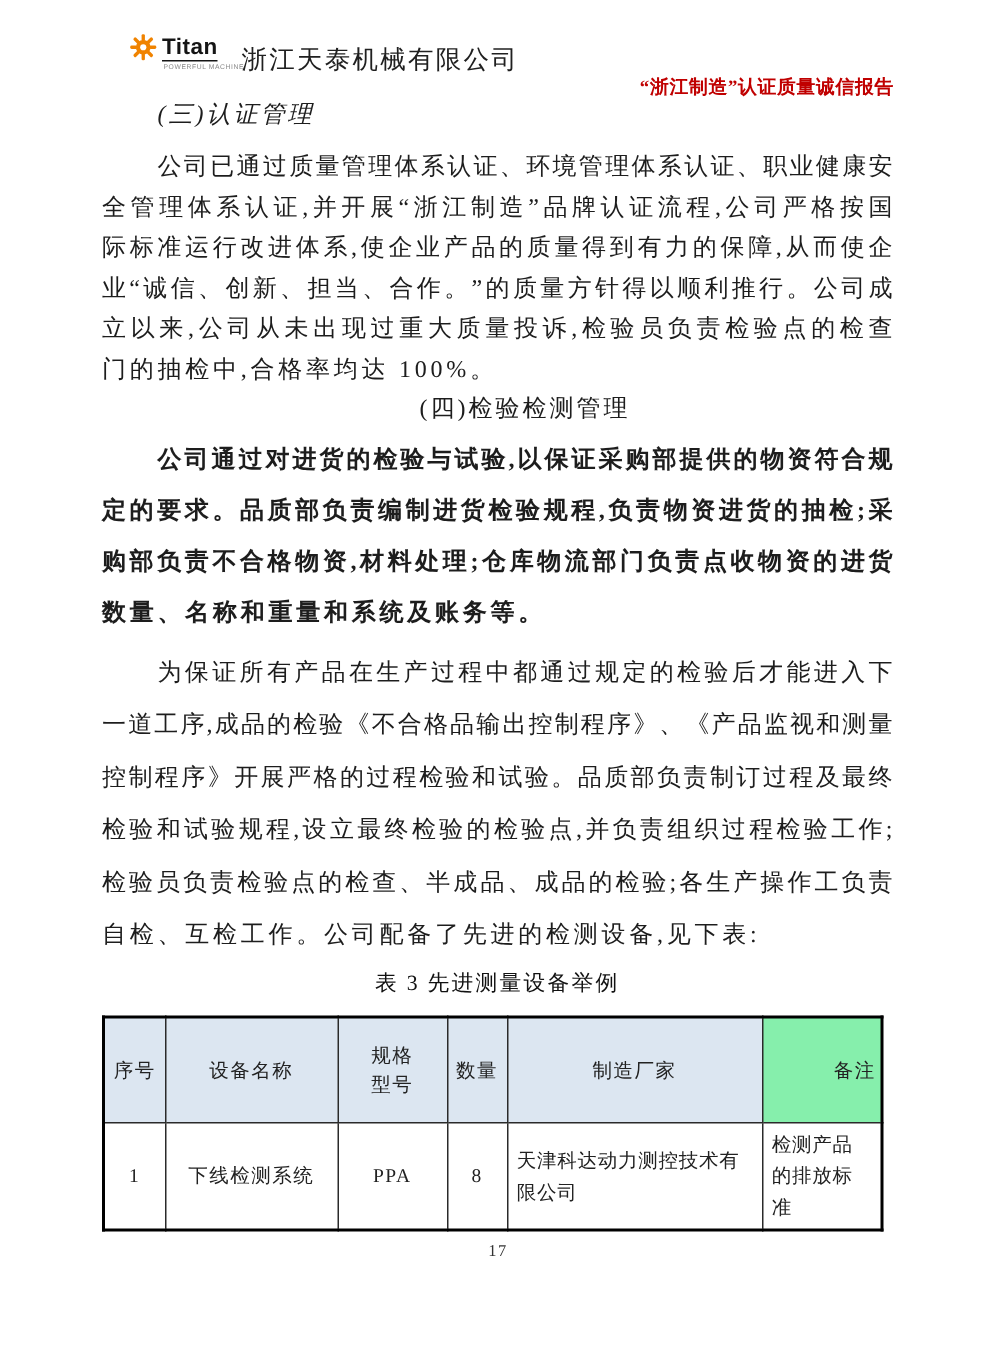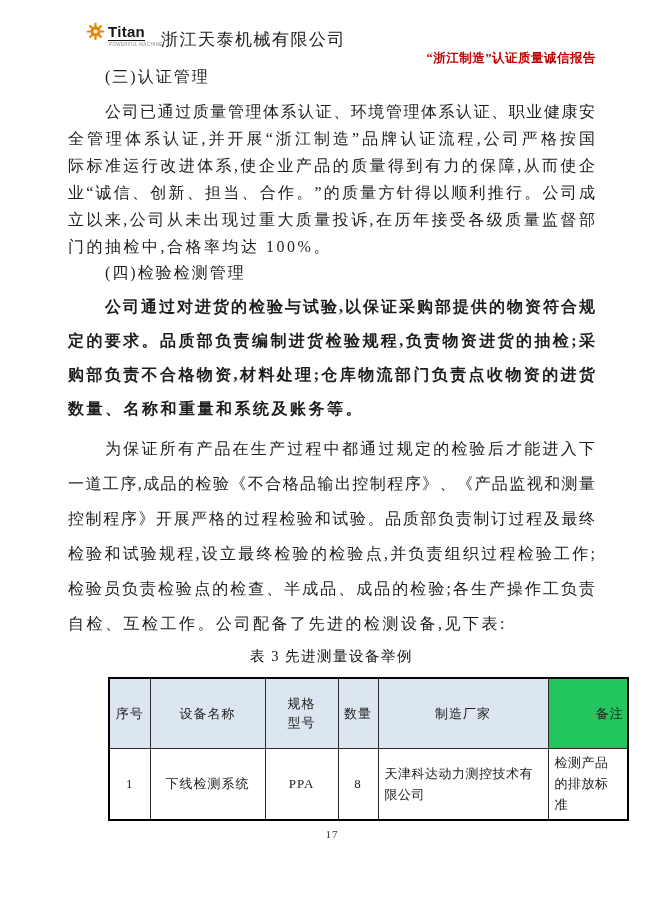--- a/index.html
+++ b/index.html
@@ -18,40 +18,40 @@
   }
   .tagline {
     font-family:"Liberation Sans", sans-serif; font-size:4.5px; color:#8a8a8a;
     letter-spacing:0.4px; margin-left:23px; margin-top:1px; white-space:nowrap;
   }
   .company { font-size:17px; letter-spacing:1.5px; margin:6px 0 0 13px; color:#202020; }
   .report-title { margin-left:auto; margin-top:28px; font-size:12.5px; font-weight:bold; color:#c00000; letter-spacing:0.5px; }
   
   .content { margin-left:68px; width:527px; }
   .sec-heading { font-size:16px; padding-left:37px; letter-spacing:2px; line-height:22px; }
-  .h1 { margin-top:10px; }
-  .h2 { margin-top:2px; }
+  .h1 { margin-top:10px;font-style:italic; }
+  .h2 { margin-top:2px;text-align:center; }
   .para .line {
     font-size:16px; text-align:justify; text-align-last:justify;
     color:#1d1d1d;
   }
   .para .line.first { text-indent:37px; }
   .para .line.last { text-align-last:left; letter-spacing:2.5px; }
   .p1 { margin-top:10px;font-family:Liberation Serif, serif; }  .p1 .line { line-height:27px; }
   .p2 { margin-top:6px; }  .p2 .line { line-height:34px;font-weight:bold; }
   .p3 { margin-top:5px; }  .p3 .line { line-height:35px; }
   
   .tbl-caption { margin-top:6px; text-align:center; font-size:14.5px; letter-spacing:1.5px; line-height:18px; color:#111; }
   table.equip {
-    margin:12px 0 0 108px; width:519px; table-layout:fixed;
+    margin:12px 0 0 68px; width:519px; table-layout:fixed;
     border-collapse:collapse; border:2px solid #000;
   }
   .equip th, .equip td { border:1px solid #2a2a2a; font-weight:normal; font-size:13px; color:#222; }
   .equip th { height:70px; background:#dce6f1; text-align:center; letter-spacing:1px; line-height:19px; }
-  .equip th.remark { background:#22c55e;padding-left:44px; }
+  .equip th.remark { background:#86efac;padding-left:44px; }
   .equip th.spec { padding:0 19px; }
   .equip td { height:72px; vertical-align:middle; }
   .equip td.center { text-align:center; letter-spacing:1px; }
   .equip td.left { text-align:left; padding:0 6px; line-height:21px; letter-spacing:0.5px; }
   col.c1{width:41px;} col.c2{width:115px;} col.c3{width:73px;} col.c4{width:40px;} col.c5{width:170px;} col.c6{width:80px;}
   
   .footer { margin-top:7px; text-align:center; font-size:11px; color:#333; letter-spacing:1px; }
 </style>
 </head>
 <body>
@@ -89,21 +89,21 @@
 
   <div class="content">
 
     <div class="sec-heading h1">(三)认证管理</div>
 
     <div class="para p1">
       <div class="line first">公司已通过质量管理体系认证、环境管理体系认证、职业健康安</div>
       <div class="line">全管理体系认证,并开展“浙江制造”品牌认证流程,公司严格按国</div>
       <div class="line">际标准运行改进体系,使企业产品的质量得到有力的保障,从而使企</div>
       <div class="line">业“诚信、创新、担当、合作。”的质量方针得以顺利推行。公司成</div>
-      <div class="line">立以来,公司从未出现过重大质量投诉,在历年接受各级质量监督部</div>
+      <div class="line">立以来,公司从未出现过重大质量投诉,检验员负责检验点的检查</div>
       <div class="line last">门的抽检中,合格率均达 100%。</div>
     </div>
 
     <div class="sec-heading h2">(四)检验检测管理</div>
 
     <div class="para p2">
       <div class="line first">公司通过对进货的检验与试验,以保证采购部提供的物资符合规</div>
       <div class="line">定的要求。品质部负责编制进货检验规程,负责物资进货的抽检;采</div>
       <div class="line">购部负责不合格物资,材料处理;仓库物流部门负责点收物资的进货</div>
       <div class="line last">数量、名称和重量和系统及账务等。</div>

